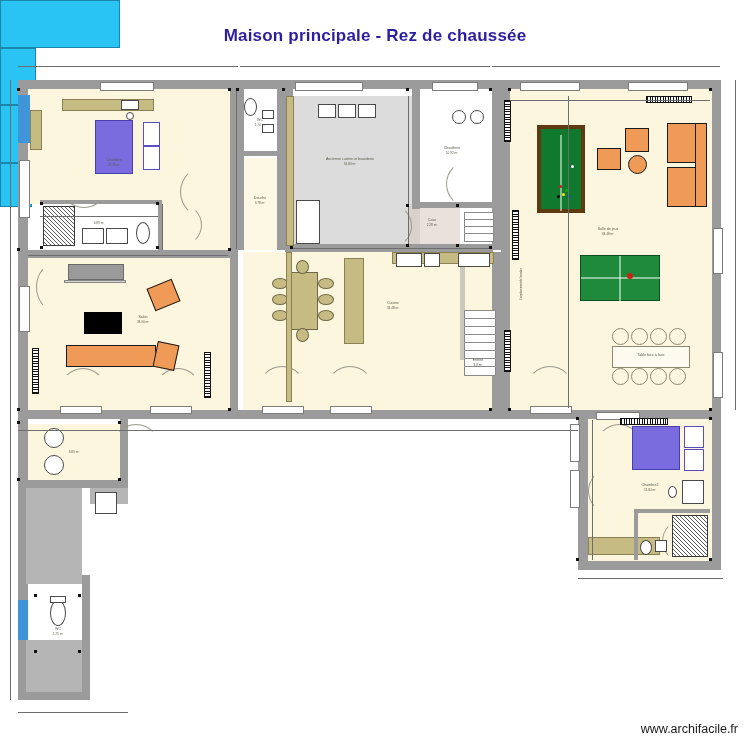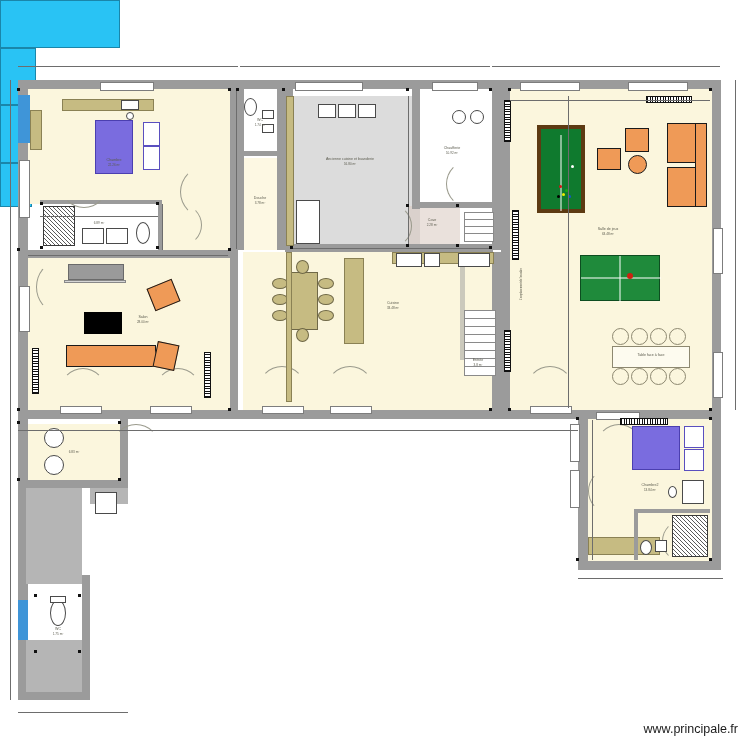--- a/index.html
+++ b/index.html
@@ -67,20 +67,21 @@
      repeating-linear-gradient(0deg,#111 0 1px,#fff 1px 2.6px);
      border:.6px solid #111;}
   .lbl-v{position:absolute;font-size:2.6px;color:#4a4a3c;white-space:nowrap;
          transform:rotate(-90deg);transform-origin:0 0;}
 </style>
 </head>
 <body>
 
 <div id="stage">
 
+  <div class="title">Maison principale - Rez de chaussée</div>
 
   <div class="wall" style="left:18px;top:80px;width:702px;height:9px;"></div>
 
   <div class="wall" style="left:18px;top:80px;width:10px;height:340px;"></div>
 
   <div class="wall" style="left:712px;top:80px;width:9px;height:330px;"></div>
 
   <div class="wall" style="left:18px;top:410px;width:580px;height:9px;"></div>
 
   <div class="wall" style="left:588px;top:410px;width:133px;height:9px;"></div>
@@ -436,14 +437,14 @@
     <span class="nm">WC</span>
     <span class="ar">1.75 m²</span>
   </div>
   <div class="rm-label" style="left:650px;top:483px;">
     <span class="nm">Chambre2</span>
     <span class="ar">13.84 m²</span>
   </div>
 
   <div class="lbl-v" style="left:520px;top:300px;">L'emplacement de l'escalier</div>
 
-  <div class="footer">www.principale.fr</div>
+  <div class="footer">www.archifacile.fr</div>
 </div>
 
 </body></html>

